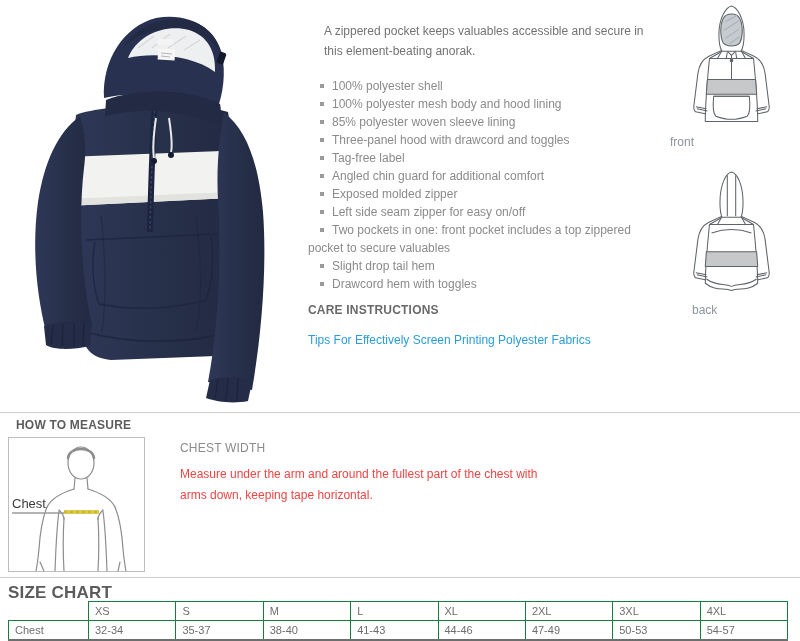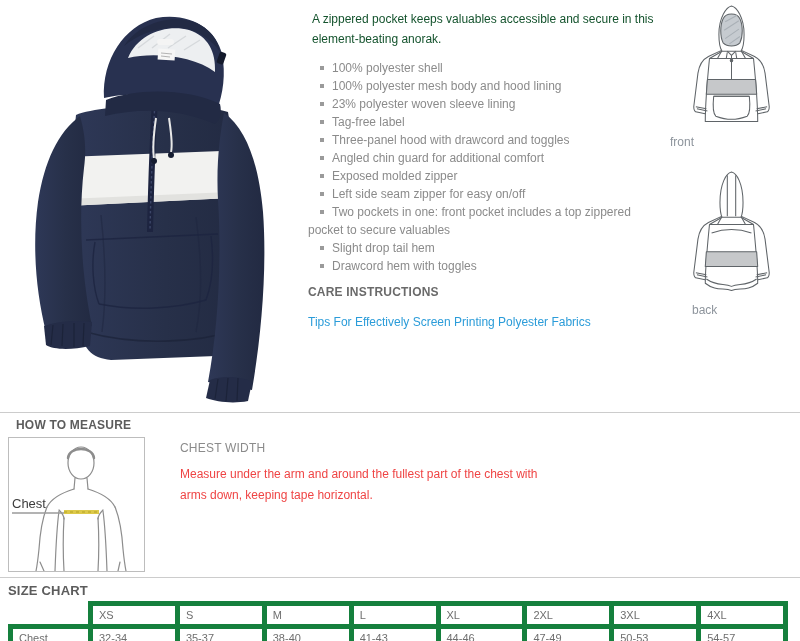--- a/index.html
+++ b/index.html
@@ -3,21 +3,21 @@
 <meta charset="utf-8">
 <style>
   html,body{margin:0;padding:0;background:#fff;}
   .page{
     position:relative;width:800px;height:641px;background:#fff;overflow:hidden;
     font-family:"Liberation Sans","DejaVu Sans",sans-serif;color:#8b8b8b;font-size:12px;
   }
   
   .photo-col{position:absolute;left:6px;top:0;width:292px;height:406px;}
   .desc-col{position:absolute;left:308px;top:0;width:358px;}
-  .desc{margin:4px;padding-top:5px;line-height:20px;color:#14532d;}
+  .desc{margin:16px;padding-top:5px;line-height:20px;color:#737373;}
   .features{margin-top:10px;}
   .feat{line-height:18px;text-indent:12px;color:#8b8b8b;}
   .feat .marker{display:inline-block;width:4px;height:4px;background:#9a9a9a;vertical-align:2px;margin-right:8px;}
   .care-heading{margin:10px 0 0 0;font-size:12px;font-weight:bold;color:#6a6a6a;letter-spacing:.2px;}
   .care-text{margin:7px 0 0 0;line-height:20px;color:#8b8b8b;}
   .tips-link{display:inline-block;margin-top:16px;color:#2b9cd9;text-decoration:none;cursor:pointer;}
   .art-col{position:absolute;left:660px;top:0;width:140px;height:410px;}
   .art-front{position:absolute;left:24px;top:4px;}
   .art-back{position:absolute;left:24px;top:170px;}
   .art-label{position:absolute;left:10px;color:#8d949c;font-size:12px;}
@@ -27,23 +27,23 @@
   .divider{position:absolute;left:0;width:800px;border-top:1px solid #ccc;height:0;}
   .divider.d1{top:412px;}
   .divider.d2{top:577px;}
   
   .measure-heading{position:absolute;left:16px;top:418px;font-size:12px;font-weight:bold;color:#5c5c5c;letter-spacing:.2px;}
   .diagram-box{position:absolute;left:8px;top:437px;width:137px;height:135px;border:1px solid #bdbdbd;box-sizing:border-box;background:#fff;}
   .measure-info{position:absolute;left:180px;top:441px;width:368px;}
   .measure-title{color:#8b8b8b;letter-spacing:.2px;}
   .measure-text{margin:9px 0 0 0;line-height:21px;color:#ef4444;}
   
-  .size-heading{position:absolute;left:8px;top:583px;font-size:13px;font-weight:bold;color:#5c5c5c;letter-spacing:.2px;}
+  .size-heading{position:absolute;left:8px;top:583px;font-size:17px;font-weight:bold;color:#5c5c5c;letter-spacing:.2px;}
   .size-table{position:absolute;left:8px;top:601px;width:780px;border-collapse:collapse;table-layout:fixed;font-size:11px;color:#6e6e6e;}
-  .size-table th,.size-table td{border:5px solid #15803d;height:16px;padding:1px 6px;text-align:left;font-weight:normal;vertical-align:middle;}
+  .size-table th,.size-table td{border:1px solid #15803d;height:16px;padding:1px 6px;text-align:left;font-weight:normal;vertical-align:middle;}
   .size-table th.blank{border:none;}
   .size-table tr:last-child td{border-bottom:2px solid #6e6e6e;}
   svg{display:block;}
 </style>
 </head>
 <body>
 
 <div class="page">
 
   <div class="photo-col">
@@ -109,23 +109,23 @@
       <path d="M163,118 C165,132 167,144 165,152" stroke="#e8e8e8" stroke-width="2" fill="none"></path>
       <circle cx="165" cy="155" r="3" fill="#161d31"></circle>
     </svg>
   </div>
 
   <div class="desc-col">
     <p class="desc">A zippered pocket keeps valuables accessible and secure in this element-beating anorak.</p>
     <div class="features">
       <div class="feat"><span class="marker"></span><span>100% polyester shell</span></div>
       <div class="feat"><span class="marker"></span><span>100% polyester mesh body and hood lining</span></div>
-      <div class="feat"><span class="marker"></span><span>23% polyester woven sleeve lining</span></div>
+      <div class="feat"><span class="marker"></span><span>85% polyester woven sleeve lining</span></div>
+      <div class="feat"><span class="marker"></span><span>Three-panel hood with drawcord and toggles</span></div>
       <div class="feat"><span class="marker"></span><span>Tag-free label</span></div>
-      <div class="feat"><span class="marker"></span><span>Three-panel hood with drawcord and toggles</span></div>
       <div class="feat"><span class="marker"></span><span>Angled chin guard for additional comfort</span></div>
       <div class="feat"><span class="marker"></span><span>Exposed molded zipper</span></div>
       <div class="feat"><span class="marker"></span><span>Left side seam zipper for easy on/off</span></div>
       <div class="feat"><span class="marker"></span><span>Two pockets in one: front pocket includes a top zippered pocket to secure valuables</span></div>
       <div class="feat"><span class="marker"></span><span>Slight drop tail hem</span></div>
       <div class="feat"><span class="marker"></span><span>Drawcord hem with toggles</span></div>
     </div>
     <h4 class="care-heading">CARE INSTRUCTIONS</h4>
     <a class="tips-link" href="#">Tips For Effectively Screen Printing Polyester Fabrics</a>
   </div>

